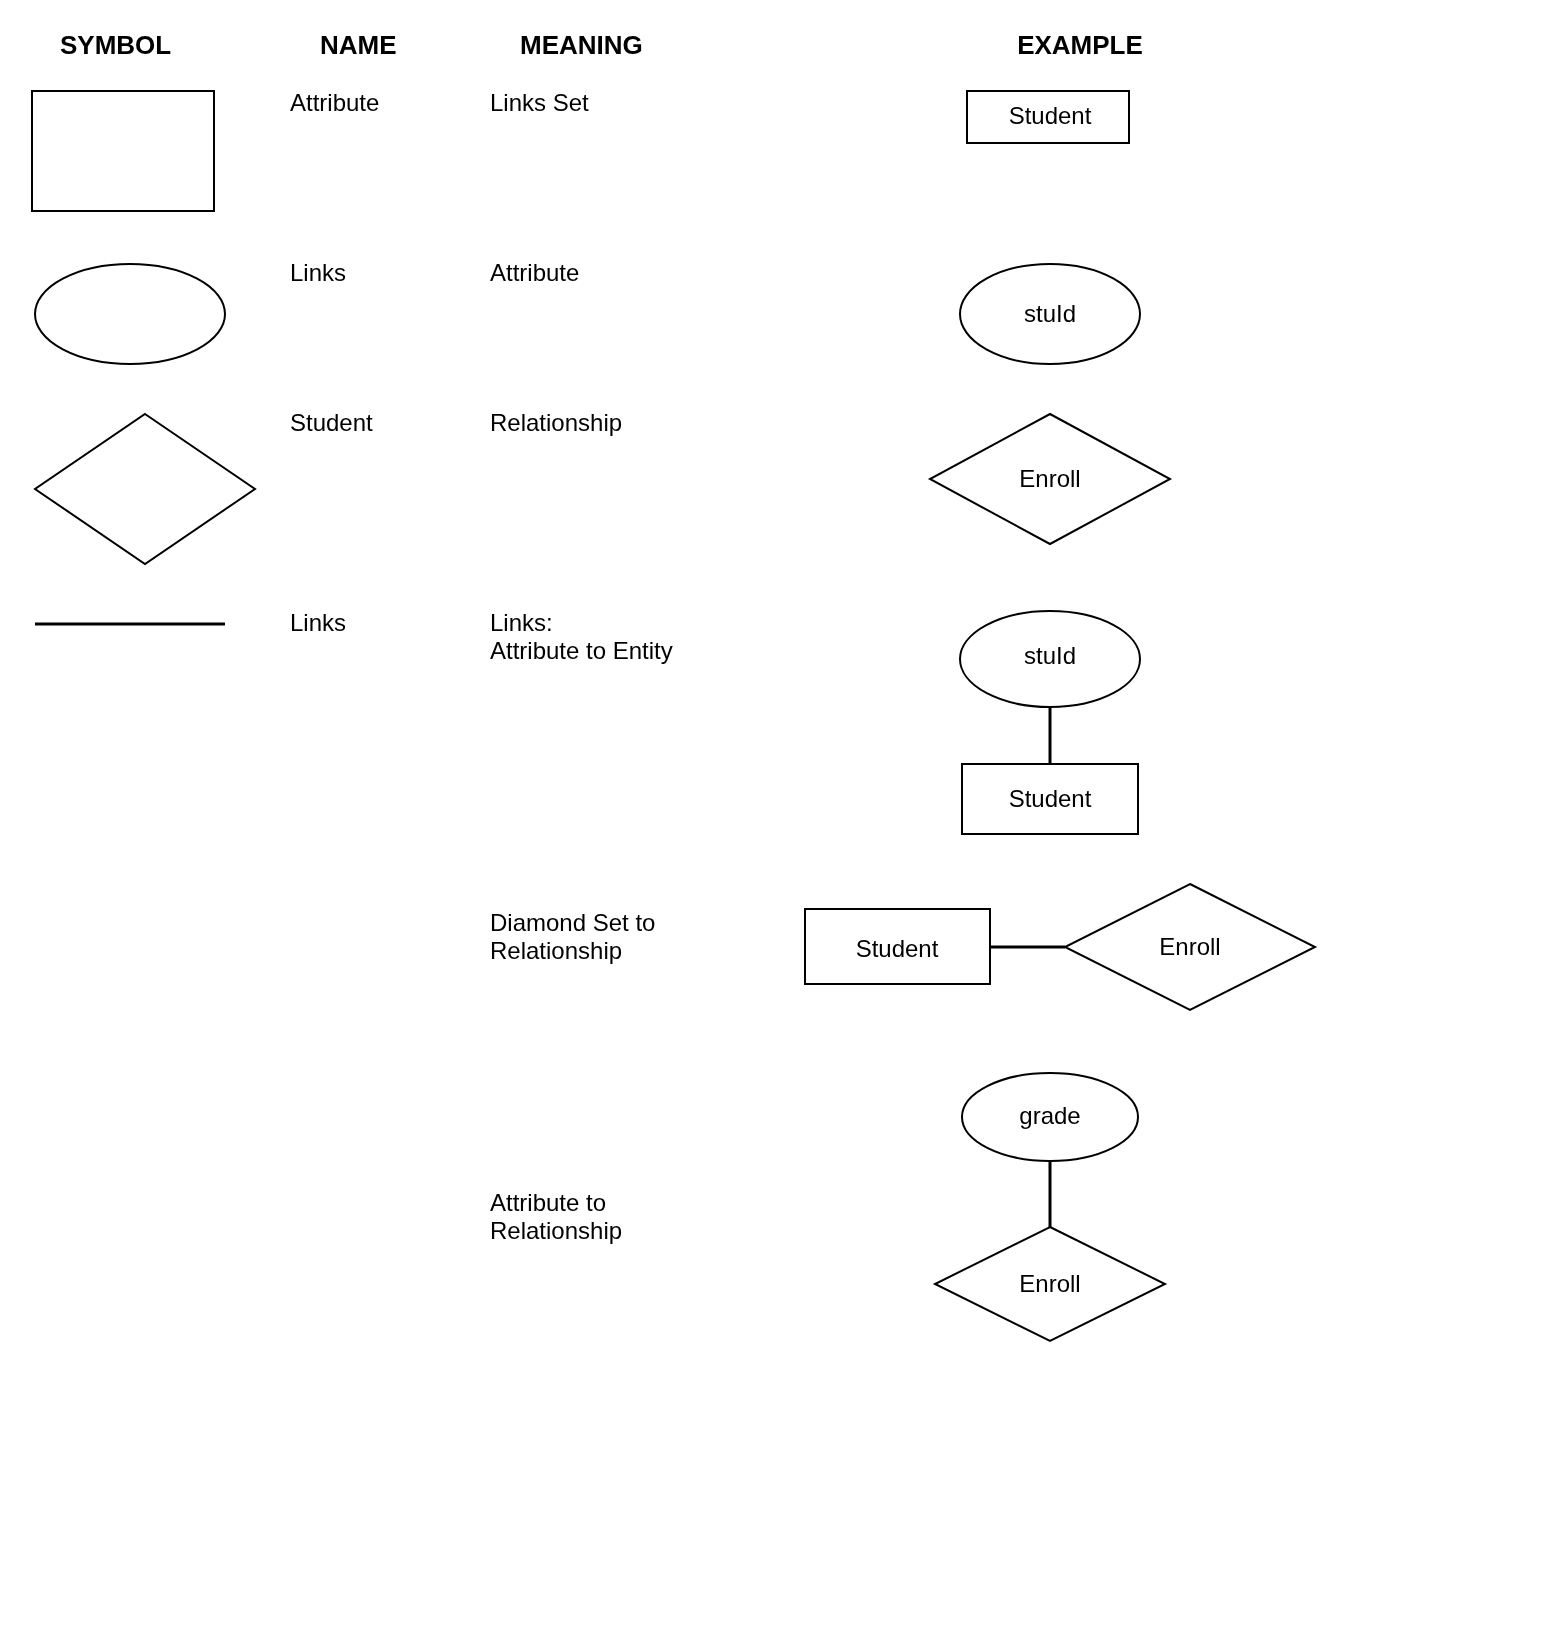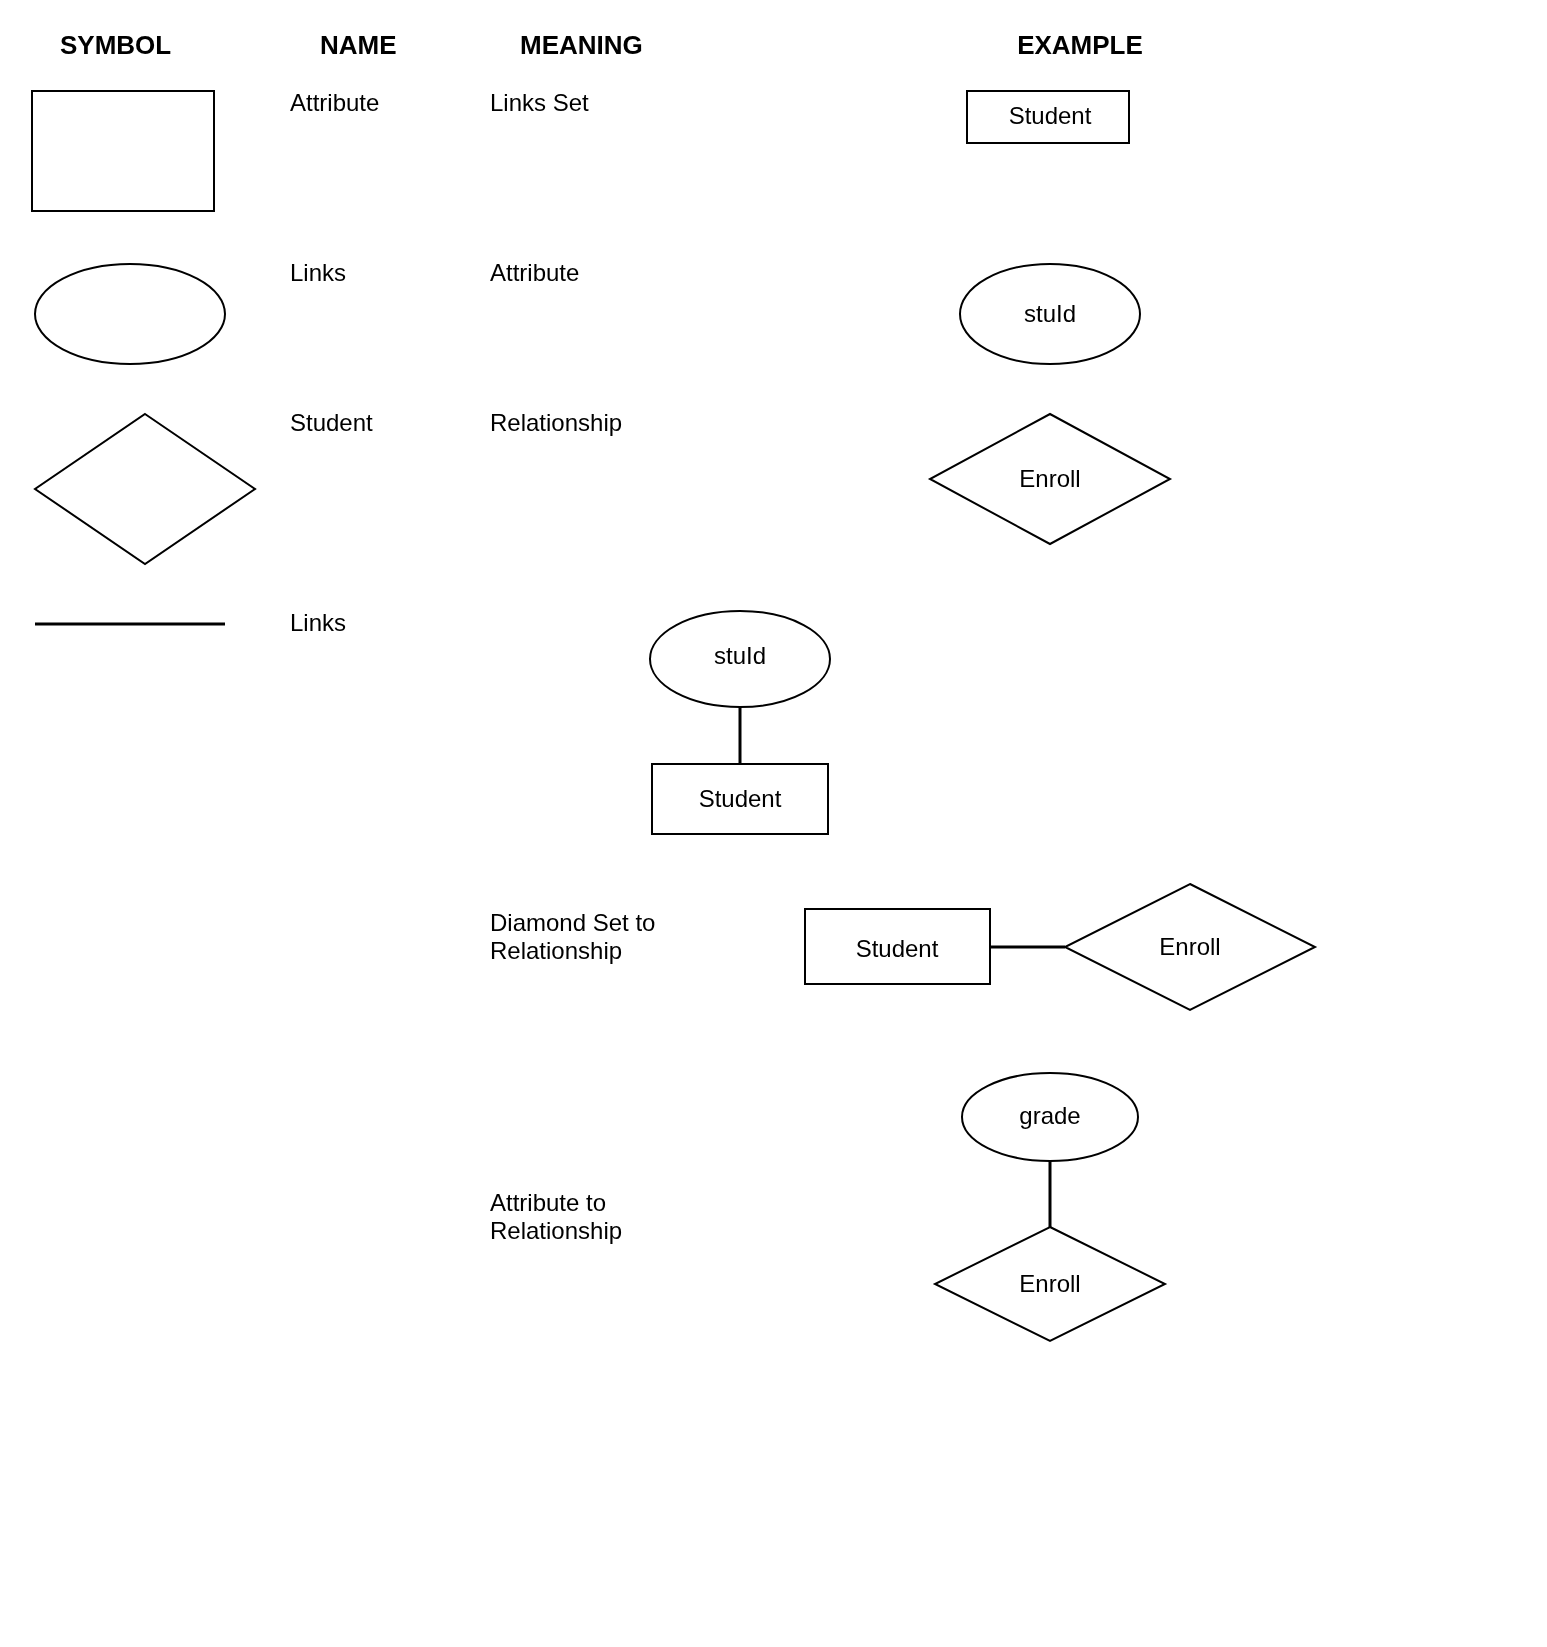--- a/index.html
+++ b/index.html
@@ -87,20 +87,22 @@
   </div>
 </div>
 
 <div class="row">
   <div class="col-symbol">
     <svg width="200" height="30">
       <line x1="5" y1="15" x2="195" y2="15" stroke="#000" stroke-width="3"></line>
     </svg>
   </div>
   <div class="col-name">Links</div>
+  <div class="col-meaning" style="white-space: pre-line;">Links:
+Attribute to Entity</div>
   <div class="col-example">
     <svg width="220" height="230">
       <ellipse cx="110" cy="50" rx="90" ry="48" fill="none" stroke="#000" stroke-width="2"></ellipse>
       <text x="110" y="55" text-anchor="middle" font-size="24">stuId</text>
       <line x1="110" y1="98" x2="110" y2="155" stroke="#000" stroke-width="3"></line>
       <rect x="22" y="155" width="176" height="70" fill="none" stroke="#000" stroke-width="2"></rect>
       <text x="110" y="198" text-anchor="middle" font-size="24">Student</text>
     </svg>
   </div>
 </div>

